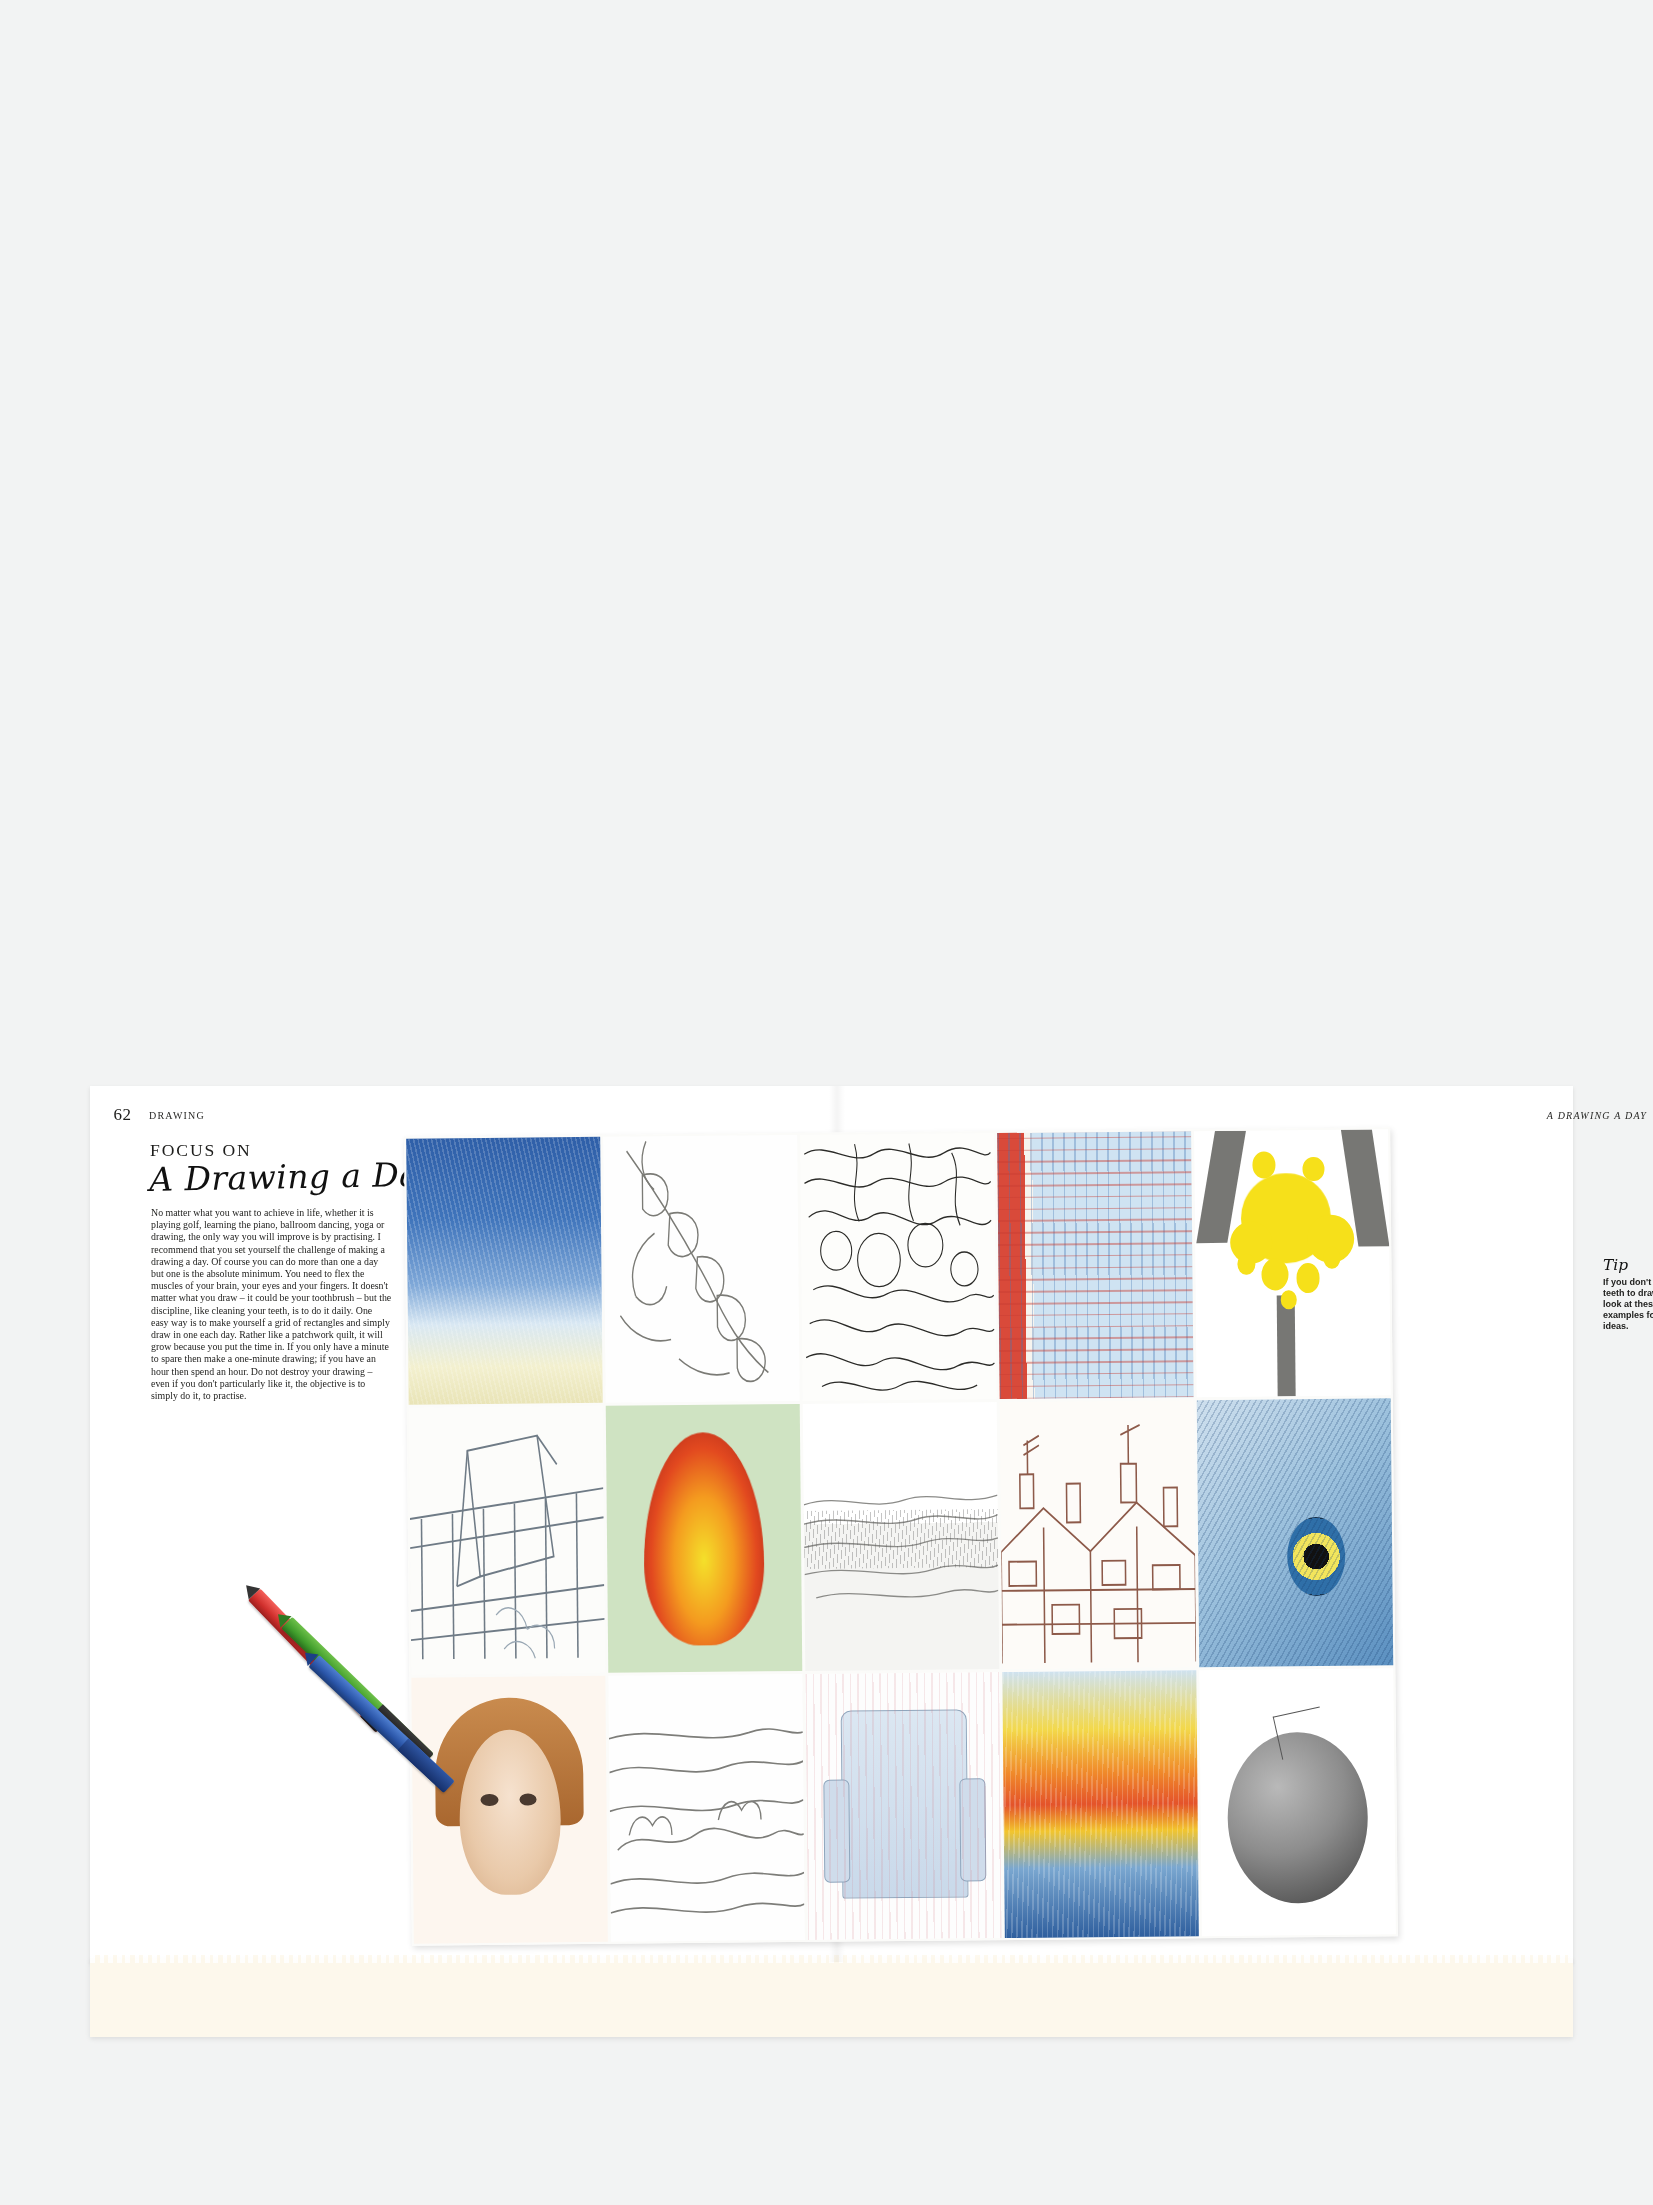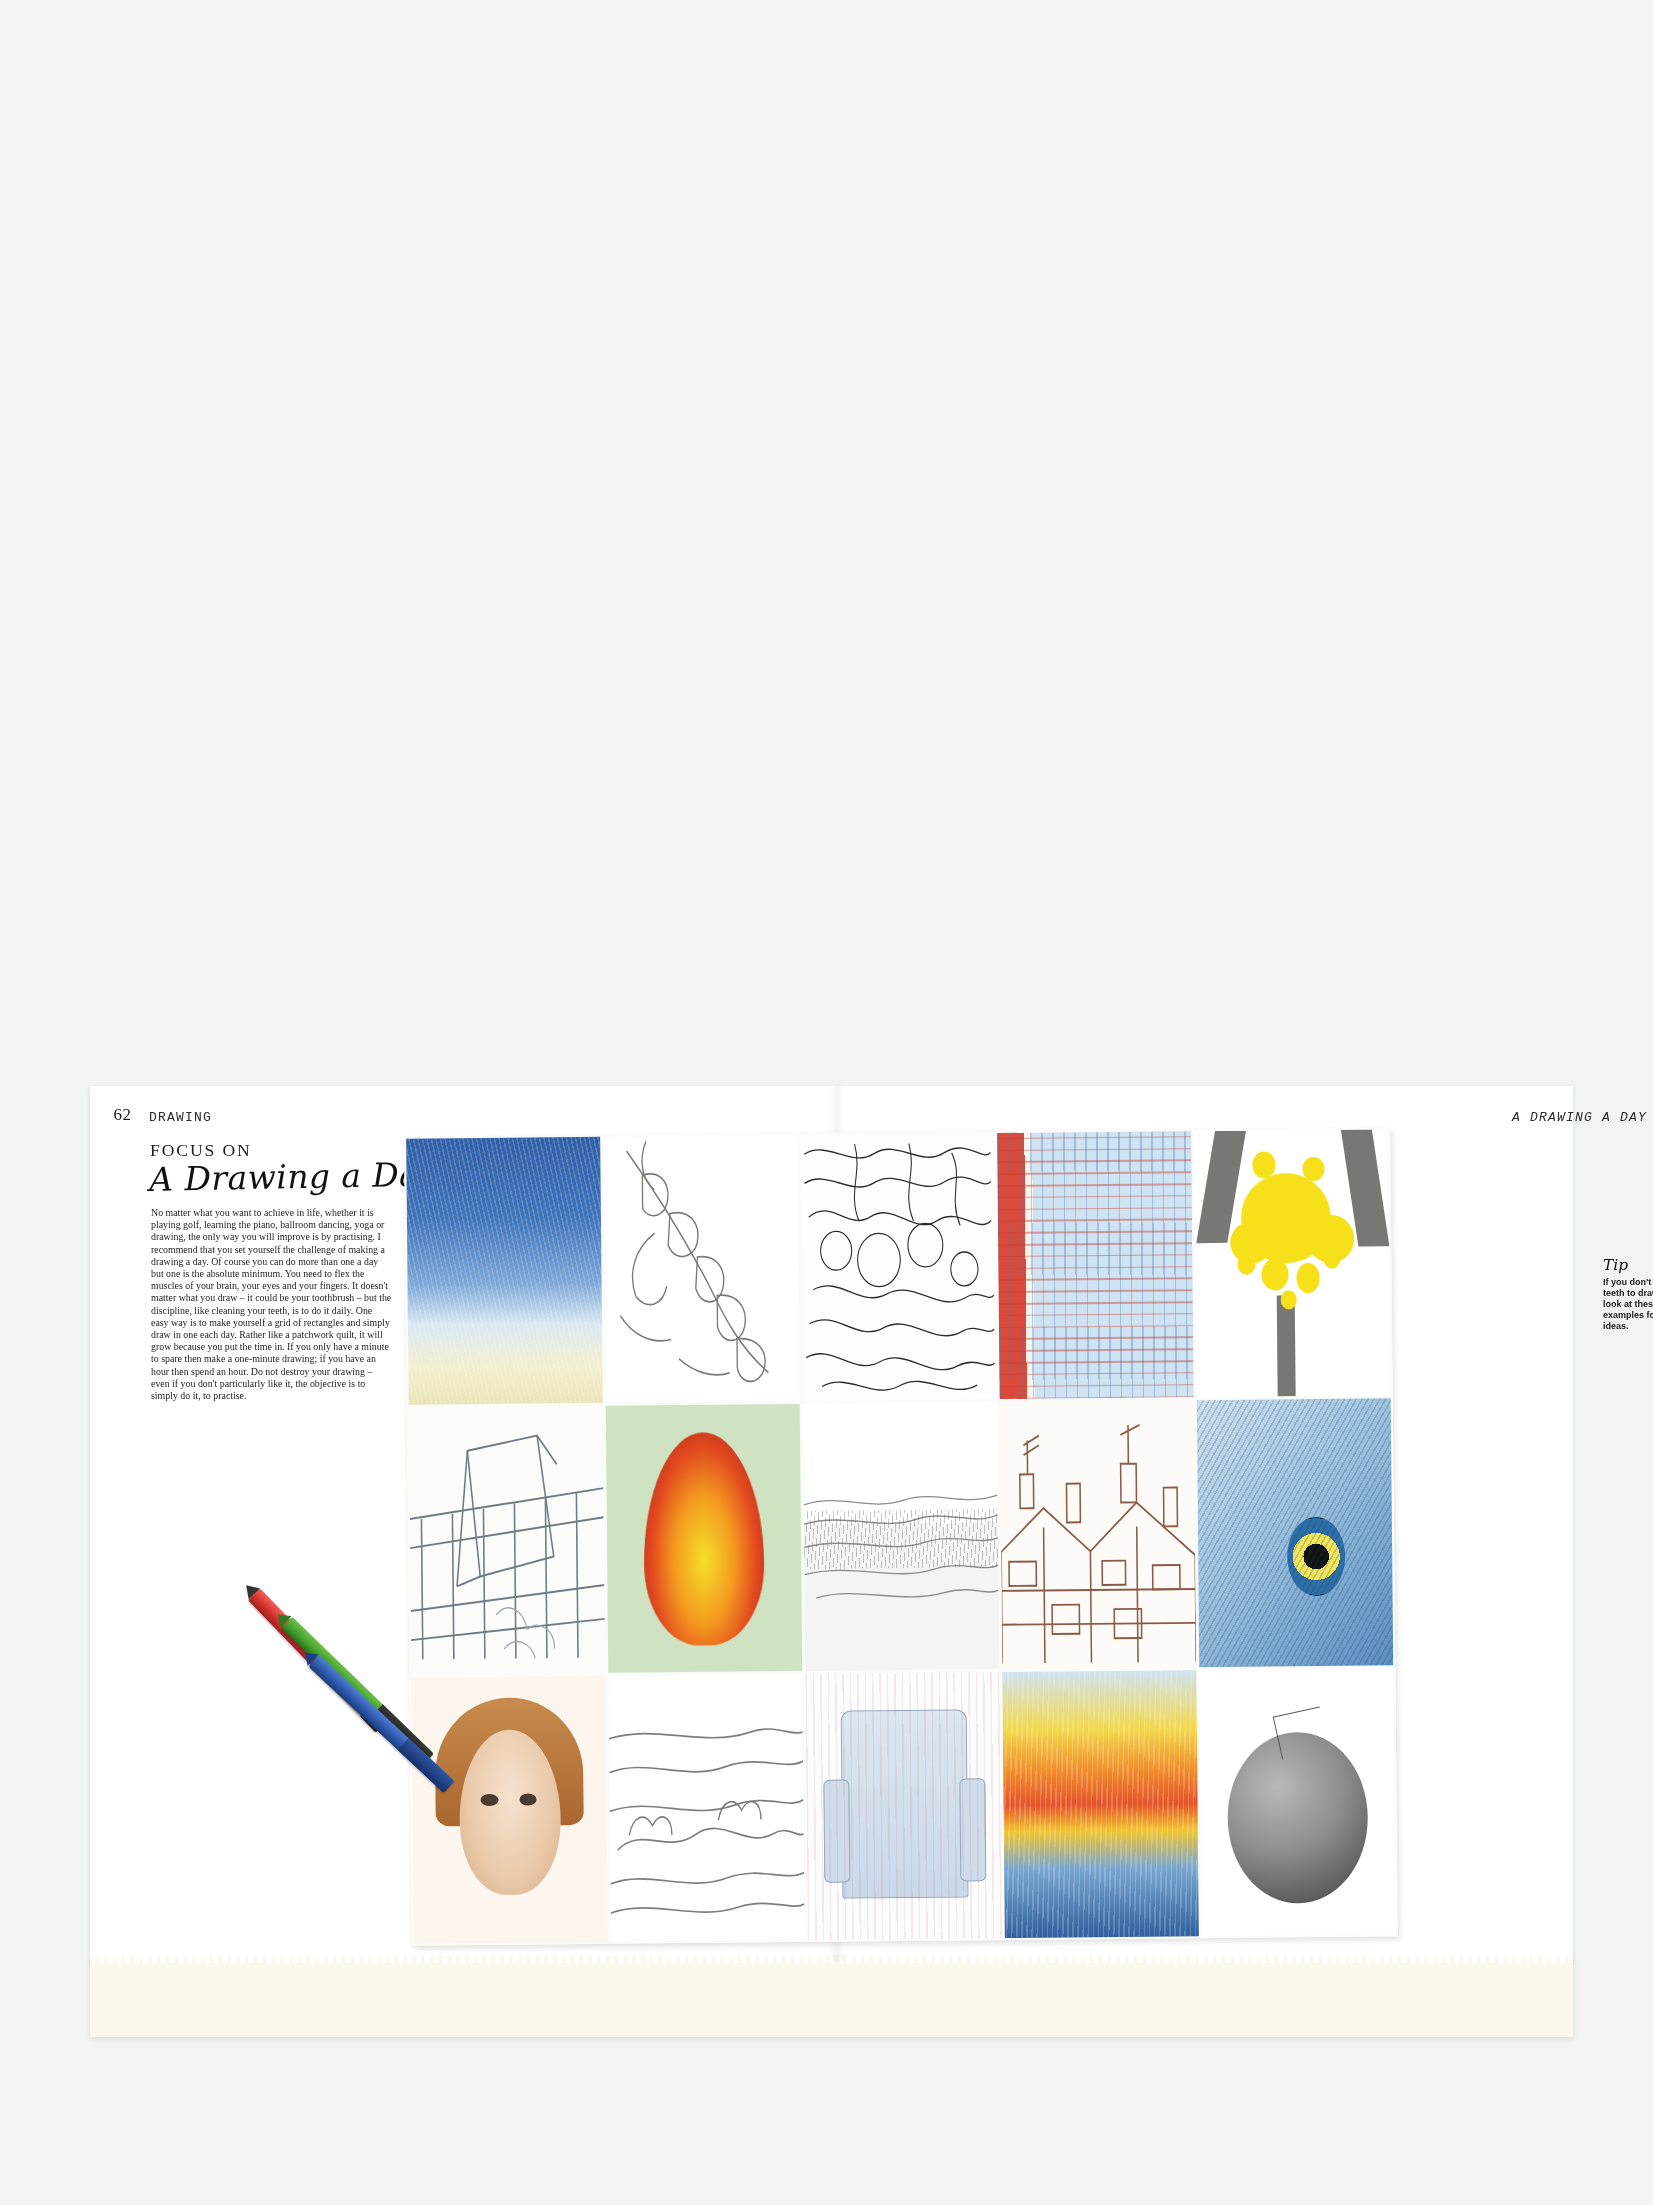--- a/index.html
+++ b/index.html
@@ -75,26 +75,25 @@
     position: absolute;
     font-family: "Liberation Serif", serif;
     color: #1d1d1b;
   }
   #folio-left  { left: 23.5px;  top: 19px; font-size: 17px; letter-spacing: 0.4px; }
   #folio-right { right: 23.5px; top: 19px; font-size: 17px; letter-spacing: 0.4px; }
 
   .runhead {
     position: absolute;
     top: 23.5px;
-    font-size: 13px;
+    font-size: 10px;
     letter-spacing: 1.2px;
     color: #2a2a28;
     font-variant: small-caps;
     text-transform: uppercase;
-    font-family: Liberation Mono, monospace;
   }
   #runhead-left  { left: 59px; }
   #runhead-right { right: 60px; font-style: italic; }
 
   
   #focus-on {
     position: absolute;
     left: 60px;
     top: 54px;
     font-size: 17.6px;

